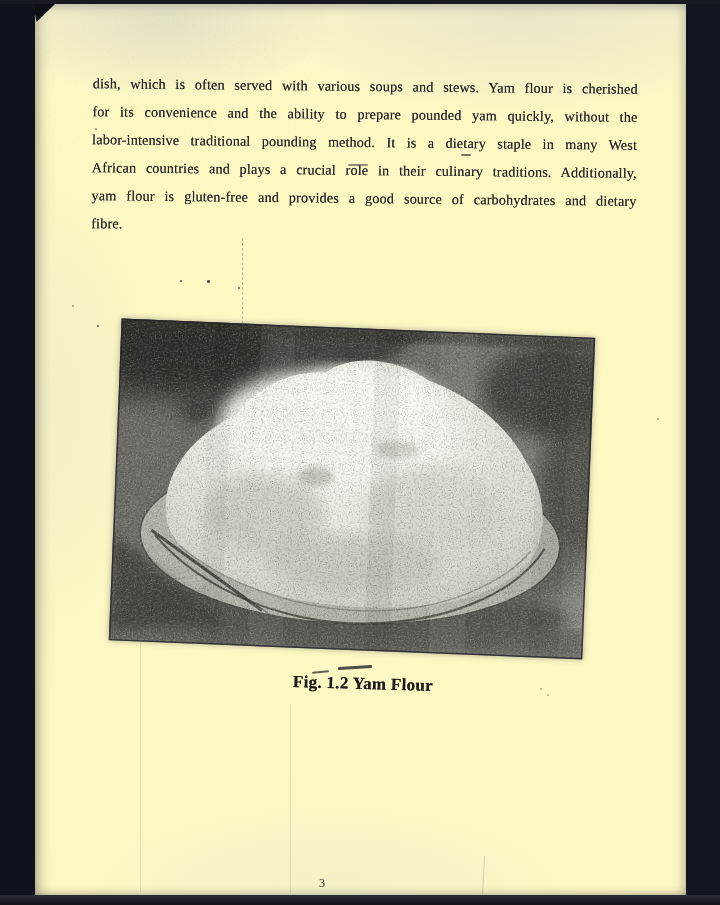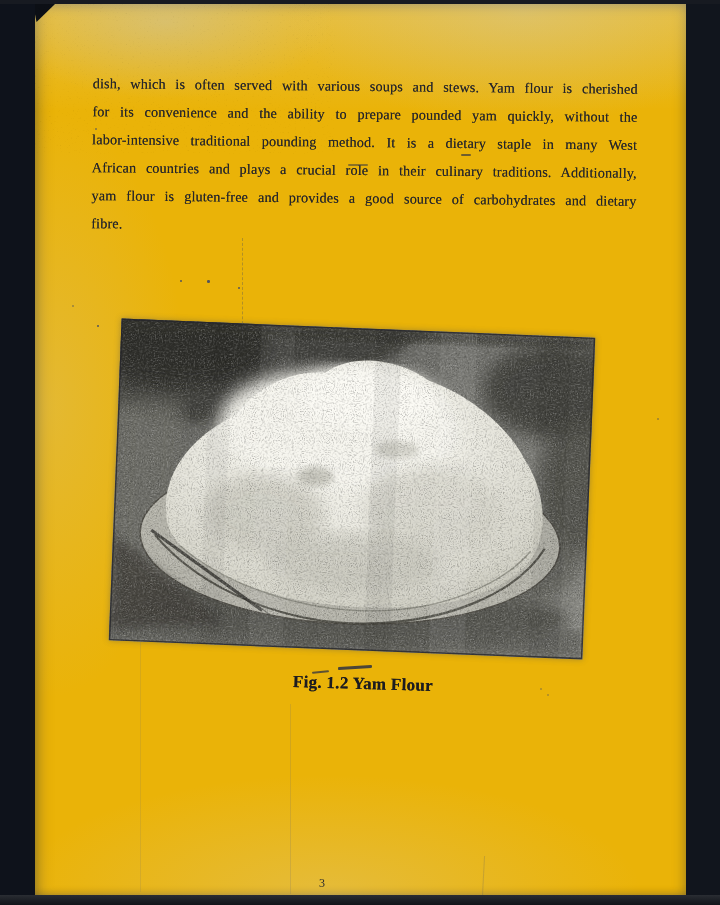--- a/index.html
+++ b/index.html
@@ -14,21 +14,21 @@
   .bar{position:absolute;z-index:30;}
   .bar-left{left:0;top:0;width:35px;height:905px;background:#0e121b;}
   .bar-right{left:686px;top:0;width:34px;height:905px;background:#11151d;}
   .bar-top{left:0;top:0;width:720px;height:4px;background:#171a21;z-index:31;}
   .bar-bottom{left:0;top:895px;width:720px;height:10px;
     background:linear-gradient(180deg,#2a2d33 0%,#1b1e24 55%,#121419 100%);z-index:31;}
 
   
   .page{
     position:absolute;left:35px;top:4px;width:651px;height:891px;
-    background:#eab308;z-index:10;
+    background:#fef9c3;z-index:10;
     box-shadow:
       inset 10px 0 16px -9px rgba(55,58,66,.55),
       inset -8px 0 14px -8px rgba(55,58,66,.40),
       inset 0 8px 14px -8px rgba(70,72,78,.55),
       inset 0 -6px 10px -7px rgba(70,72,78,.45);
   }
   .page::before{ 
     content:"";position:absolute;inset:0;pointer-events:none;
     background:
       radial-gradient(240px 110px at 20% 2%, rgba(195,196,190,.40), transparent 70%),

